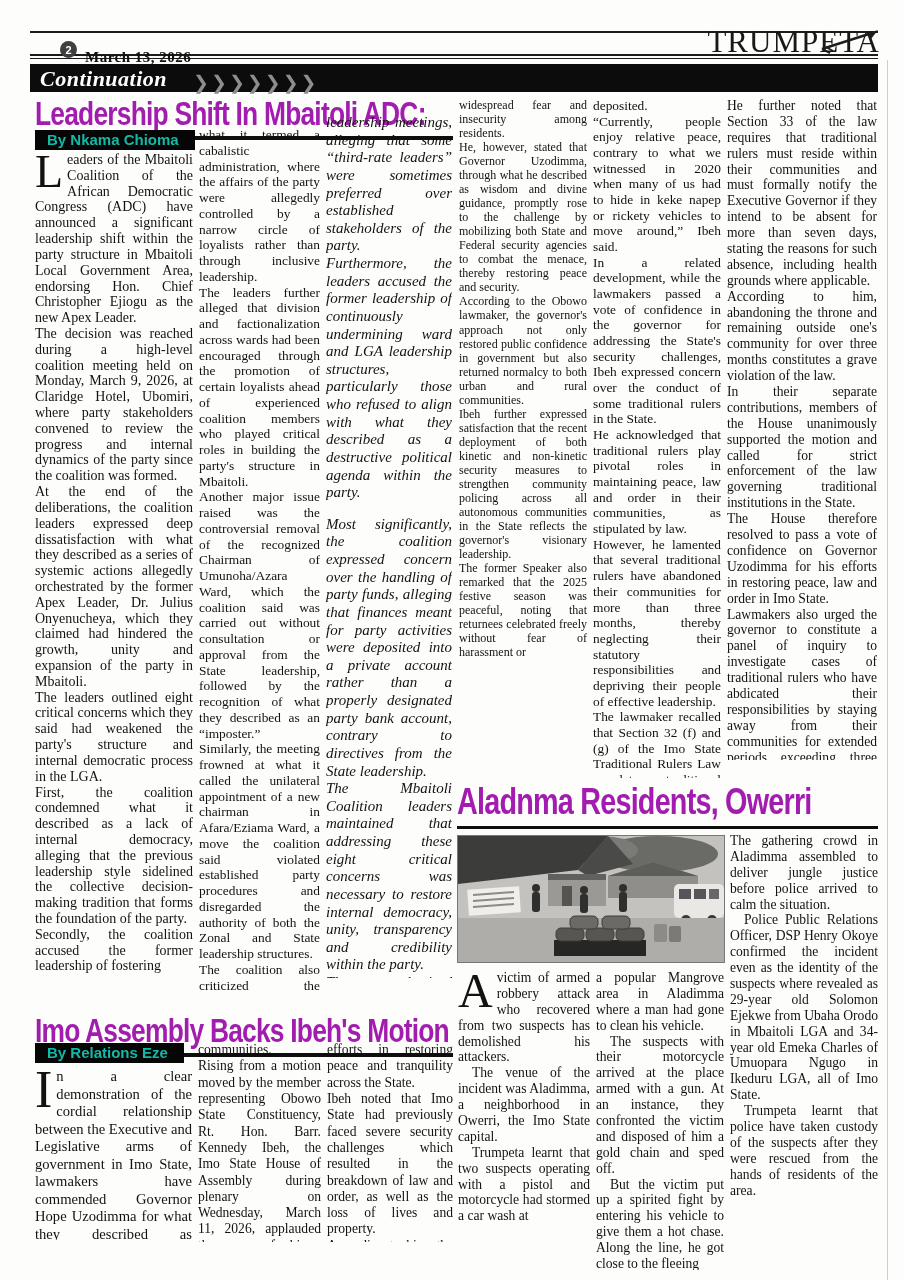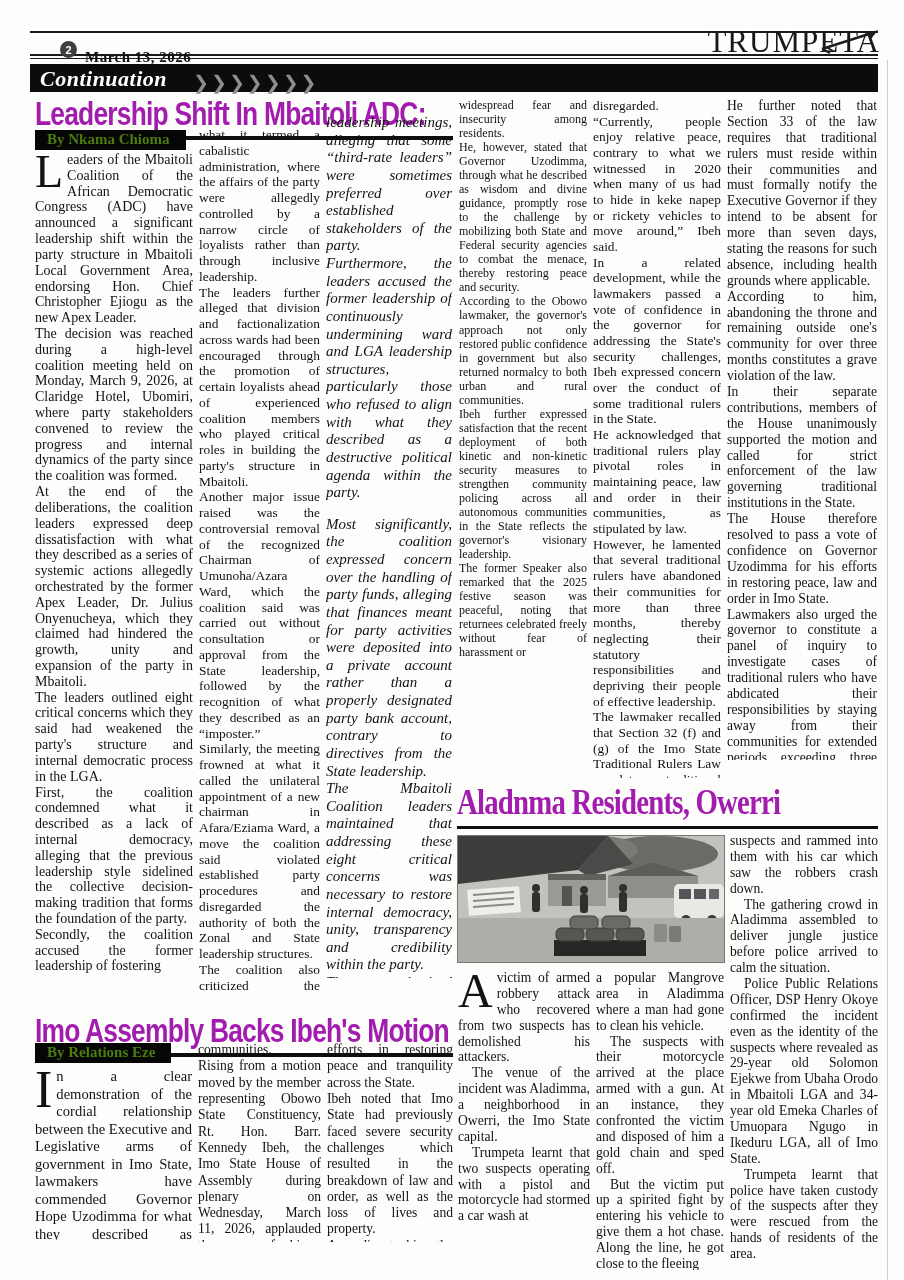--- a/index.html
+++ b/index.html
@@ -23,22 +23,22 @@
     display:flex;align-items:flex-end;}
   .cont-label{color:#fff;font-style:italic;font-weight:bold;font-size:22px;padding-left:10px;
     font-family:"Liberation Serif",serif;letter-spacing:.5px;}
   .chevrons{color:#8d8d8d;font-size:19px;font-weight:bold;margin-left:26px;letter-spacing:2px;
     font-family:"DejaVu Sans",sans-serif;line-height:1;}
   
   .headline{font-family:"Liberation Sans",sans-serif;font-weight:bold;color:#a21caf;
     border-bottom:4px solid #0e0e0e;padding-bottom:3px;white-space:nowrap;overflow:hidden;}
   .headline .hl-inner{display:inline-block;transform:scaleX(.8);transform-origin:left;
     letter-spacing:-1px;}
-  .byline{display:inline-block;background:#060606;color:#4d7c0f;font-weight:bold;font-size:15px;
-    padding:1px 16px 2px 12px;font-family:Liberation Serif, serif;}
+  .byline{display:inline-block;background:#060606;color:#14b8a6;font-weight:bold;font-size:15px;
+    padding:1px 16px 2px 12px;font-family:Liberation Sans, sans-serif;}
   
   .col{position:absolute;text-align:justify;overflow:hidden;}
   .col .para{margin:0;}
   .indented .para{text-indent:14px;}
   .indented .para:first-child{text-indent:0;}
   .dropcap{float:left;font-weight:normal;padding:2px 4px 0 0;line-height:.78;
     font-family:"Liberation Serif",serif;}
   .a1-col1{left:35px;top:152px;width:158px;height:840px;font-size:14px;line-height:1.13;}
   .a1-col1 .dropcap{font-size:46px;}
   .a1-col2{left:199px;top:127px;width:121px;height:864px;font-size:13.4px;line-height:1.175;}
@@ -48,21 +48,21 @@
   .a1-col5{left:593px;top:98px;width:128px;height:680px;font-size:13.4px;line-height:1.17;}
   .a1-col6{left:727px;top:98px;width:150px;height:662px;font-size:13.6px;line-height:1.17;}
   .a2-head{position:absolute;left:35px;top:1012px;width:418px;font-size:33px;}
   .a2-byline{position:absolute;left:35px;top:1043px;}
   .a2-col1{left:35px;top:1068px;width:157px;height:172px;font-size:14.6px;line-height:1.2;}
   .a2-col1 .dropcap{font-size:52px;}
   .a2-col2{left:198px;top:1042px;width:123px;height:200px;font-size:13.6px;line-height:1.2;}
   .a2-col3{left:327px;top:1042px;width:126px;height:200px;font-size:13.6px;line-height:1.2;}
   .a1-head{position:absolute;left:35px;top:95px;width:418px;font-size:33px;}
   .a1-byline{position:absolute;left:35px;top:130px;}
-  .a3-head{position:absolute;left:457px;top:781px;width:421px;font-size:36px;border-bottom-width:3px;font-family:Liberation Serif, serif;}
+  .a3-head{position:absolute;left:457px;top:781px;width:421px;font-size:36px;border-bottom-width:3px;}
   .a3-photo{position:absolute;left:458px;top:836px;width:266px;height:126px;background:#b9b9b9;
     outline:1px solid #777;}
   .a3-col1{left:458px;top:970px;width:132px;height:300px;font-size:13.6px;line-height:1.17;}
   .a3-col1 .dropcap{font-size:48px;}
   .a3-col2{left:596px;top:970px;width:128px;height:300px;font-size:13.6px;line-height:1.17;}
   .a3-col3{left:730px;top:833px;width:148px;height:448px;font-size:13.6px;line-height:1.17;}
   .right-edge{position:absolute;right:16px;top:60px;bottom:0;width:1px;background:#cfcecb;}
 </style>
 </head>
 <body>
@@ -124,21 +124,21 @@
       <p class="para">They emphasized that the endorsement of Hon. Chief Christopher Ejiogu as Apex Leader represents a decisive step toward repositioning the ADC in Mbaitoli for greater cohesion, stronger grassroots mobilization and effective participation in future political engagements across the twelve wards of the local government area.</p>
     </div>
   <div class="col a1-col4">
       <p class="para">widespread fear and insecurity among residents.</p>
       <p class="para">He, however, stated that Governor Uzodimma, through what he described as wisdom and divine guidance, promptly rose to the challenge by mobilizing both State and Federal security agencies to combat the menace, thereby restoring peace and security.</p>
       <p class="para">According to the Obowo lawmaker, the governor's approach not only restored public confidence in government but also returned normalcy to both urban and rural communities.</p>
       <p class="para">Ibeh further expressed satisfaction that the recent deployment of both kinetic and non-kinetic security measures to strengthen community policing across all autonomous communities in the State reflects the governor's visionary leadership.</p>
       <p class="para">The former Speaker also remarked that the 2025 festive season was peaceful, noting that returnees celebrated freely without fear of harassment or</p>
     </div>
   <div class="col a1-col5">
-      <p class="para">disregarded.</p>
+      <p class="para">deposited.</p>
       <p class="para">“Currently, people enjoy relative peace, contrary to what we witnessed in 2020 when many of us had to hide in keke napep or rickety vehicles to move around,” Ibeh said.</p>
       <p class="para">In a related development, while the lawmakers passed a vote of confidence in the governor for addressing the State's security challenges, Ibeh expressed concern over the conduct of some traditional rulers in the State.</p>
       <p class="para">He acknowledged that traditional rulers play pivotal roles in maintaining peace, law and order in their communities, as stipulated by law.</p>
       <p class="para">However, he lamented that several traditional rulers have abandoned their communities for more than three months, thereby neglecting their statutory responsibilities and depriving their people of effective leadership.</p>
       <p class="para">The lawmaker recalled that Section 32 (f) and (g) of the Imo State Traditional Rulers Law mandates traditional rulers to perform advisory roles and support the security of their communities.</p>
     </div>
   <div class="col a1-col6">
       <p class="para">He further noted that Section 33 of the law requires that traditional rulers must reside within their communities and must formally notify the Executive Governor if they intend to be absent for more than seven days, stating the reasons for such absence, including health grounds where applicable.</p>
       <p class="para">According to him, abandoning the throne and remaining outside one's community for over three months constitutes a grave violation of the law.</p>
       <p class="para">In their separate contributions, members of the House unanimously supported the motion and called for strict enforcement of the law governing traditional institutions in the State.</p>
@@ -226,19 +226,18 @@
       <p class="para"><span class="dropcap">A</span> victim of armed robbery attack who recovered from two suspects has demolished his attackers.</p>
       <p class="para">The venue of the incident was Aladimma, a neighborhood in Owerri, the Imo State capital.</p>
       <p class="para">Trumpeta learnt that two suspects operating with a pistol and motorcycle had stormed a car wash at</p>
     </div>
   <div class="col a3-col2 indented">
       <p class="para">a popular Mangrove area in Aladimma where a man had gone to clean his vehicle.</p>
       <p class="para">The suspects with their motorcycle arrived at the place armed with a gun. At an instance, they confronted the victim and disposed of him a gold chain and sped off.</p>
       <p class="para">But the victim put up a spirited fight by entering his vehicle to give them a hot chase. Along the line, he got close to the fleeing</p>
     </div>
   <div class="col a3-col3 indented">
-      <p class="para">suspects and rammed into them with his car which saw the robbers crash down.</p>
       <p class="para">The gathering crowd in Aladimma assembled to deliver jungle justice before police arrived to calm the situation.</p>
       <p class="para">Police Public Relations Officer, DSP Henry Okoye confirmed the incident even as the identity of the suspects where revealed as 29-year old Solomon Ejekwe from Ubaha Orodo in Mbaitoli LGA and 34-year old Emeka Charles of Umuopara Ngugo in Ikeduru LGA, all of Imo State.</p>
       <p class="para">Trumpeta learnt that police have taken custody of the suspects after they were rescued from the hands of residents of the area.</p>
     </div>
 
 </div>
 
 </body></html>

